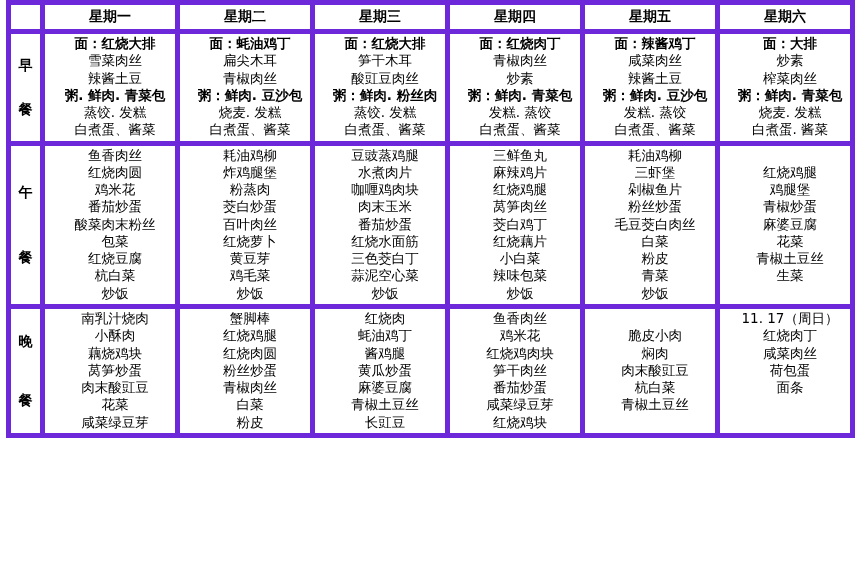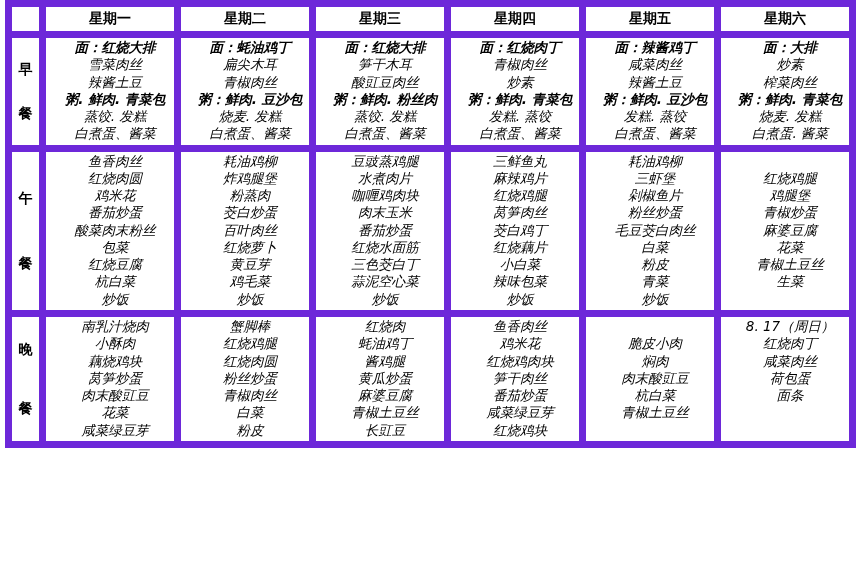--- a/index.html
+++ b/index.html
@@ -28,42 +28,41 @@
     padding: 7px 0 6px 0;
     line-height: 1.2;
   }
   table {
     border-collapse: collapse;
     width: 845px;
     margin: 0 auto;
     table-layout: fixed;
   }
   td, th {
-    border: 7px solid #6d28d9;
+    border: 5px solid #6d28d9;
     text-align: center;
     vertical-align: middle;
     font-size: 13.5px;
     line-height: 1.28;
     padding: 0;
   }
   th {
     font-weight: bold;
     font-size: 14px;
     height: 24px;
   }
   .col-meal { width: 34px; }
   .col-day { width: 135px; }
   .meal-cell {
     font-weight: bold;
     font-size: 14px;
     line-height: 2.1;
   }
   .cell {
     padding: 1px 2px 2px 12px;
-    font-style: italic;
   }
   .cell .line {
     white-space: nowrap;
     overflow: hidden;
   }
   .bold { font-weight: bold; }
   .b-row td { border-top: 1px solid #000; }
 </style>
 </head>
 <body>
@@ -262,21 +261,21 @@
           <td class="cell">
             <div class="line">&nbsp;</div>
             <div class="line">脆皮小肉</div>
             <div class="line">焖肉</div>
             <div class="line">肉末酸豇豆</div>
             <div class="line">杭白菜</div>
             <div class="line">青椒土豆丝</div>
             <div class="line">&nbsp;</div>
           </td>
           <td class="cell">
-            <div class="line">8. 17（周日）</div>
+            <div class="line">11. 17（周日）</div>
             <div class="line">红烧肉丁</div>
             <div class="line">咸菜肉丝</div>
             <div class="line">荷包蛋</div>
             <div class="line">面条</div>
             <div class="line">&nbsp;</div>
             <div class="line">&nbsp;</div>
           </td>
         </tr>
       </tbody>
   </table>

